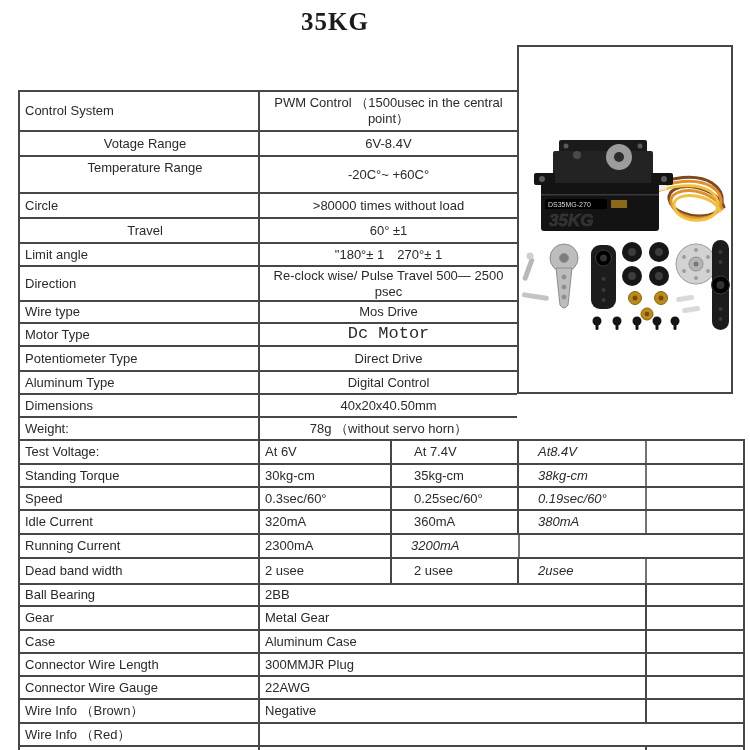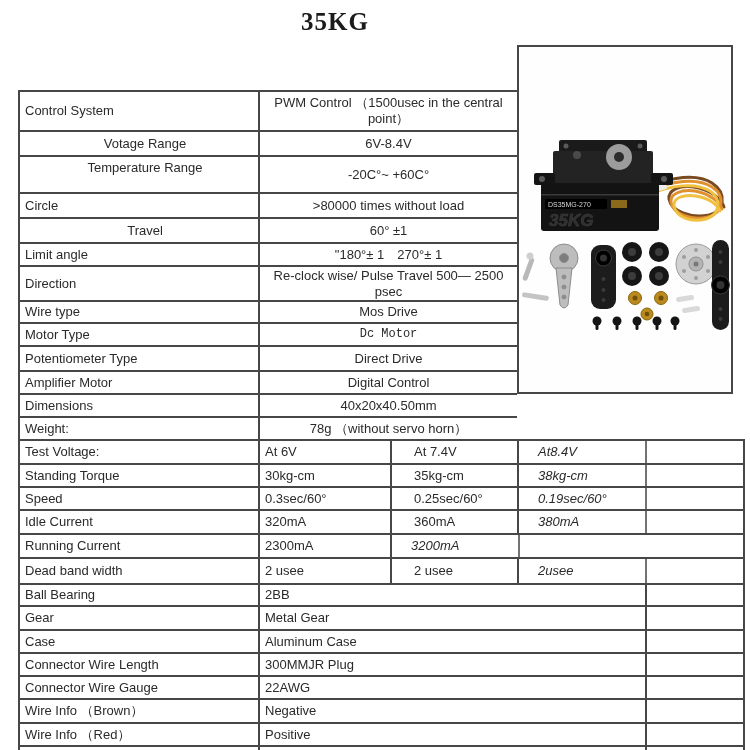--- a/index.html
+++ b/index.html
@@ -13,21 +13,21 @@
   .sec-b{top:349px;width:727px;height:145px;border-top:2px solid #474747;border-right:2px solid #474747;}
   .sec-c{top:494px;width:727px;height:188px;border-right:2px solid #474747;}
   .row{display:flex;box-sizing:border-box;border-bottom:2px solid #474747;}
   .row.no-bb{border-bottom:none;}
   .cell{box-sizing:border-box;display:flex;align-items:center;font-size:13px;line-height:1.22;
         color:#2a2a2a;overflow:hidden;}
   .lab{width:240px;border-right:2px solid #474747;padding-left:5px;}
   .lab.ctr{justify-content:center;padding-left:12px;}
   .lab.top{align-items:flex-start;padding-top:3px;}
   .val{flex:1;justify-content:center;text-align:center;padding:0 4px;}
-  .mono{font-family:"Liberation Mono",monospace;font-size:12px;}
+  .mono{font-family:"Liberation Mono",monospace;font-size:17px;}
   .c2{width:132px;border-right:2px solid #474747;padding-left:5px;}
   .c3{width:127px;border-right:2px solid #474747;padding-left:22px;}
   .c4{width:128px;border-right:2px solid #737373;padding-left:19px;font-style:italic;}
   .c5{flex:1;}
   .cwide{width:387px;border-right:2px solid #474747;padding-left:5px;}
   .photo-box{position:absolute;left:499px;top:0;width:216px;height:349px;box-sizing:border-box;
        border:2px solid #474747;background:#fefefe;}
   svg text{font-family:"Liberation Sans",sans-serif;}
 </style>
 </head>
@@ -72,21 +72,21 @@
     </div>
     <div class="row" style="height:23px">
       <div class="cell lab">Motor Type</div>
       <div class="cell val mono">Dc Motor</div>
     </div>
     <div class="row" style="height:25px">
       <div class="cell lab">Potentiometer Type</div>
       <div class="cell val">Direct Drive</div>
     </div>
     <div class="row" style="height:23px">
-      <div class="cell lab">Amplifier Motor</div>
+      <div class="cell lab">Aluminum Type</div>
       <div class="cell val">Digital Control</div>
     </div>
     <div class="row" style="height:23px">
       <div class="cell lab">Dimensions</div>
       <div class="cell val">40x20x40.50mm</div>
     </div>
     <div class="row no-bb" style="height:21px">
       <div class="cell lab">Weight:</div>
       <div class="cell val">78g （without servo horn）</div>
     </div>
@@ -272,21 +272,20 @@
       <div class="cell cwide">22AWG</div>
       <div class="cell c5"></div>
     </div>
     <div class="row" style="height:24px">
       <div class="cell lab">Wire Info （Brown）</div>
       <div class="cell cwide">Negative</div>
       <div class="cell c5"></div>
     </div>
     <div class="row" style="height:23px">
       <div class="cell lab">Wire Info （Red）</div>
-      <div class="cell cwide">Positive</div>
       <div class="cell c5"></div>
     </div>
     <div class="row" style="height:25px">
       <div class="cell lab">Wire Info （Yellow）</div>
       <div class="cell cwide">S Sinqle</div>
       <div class="cell c5"></div>
     </div>
   </div>
 
 </div>

